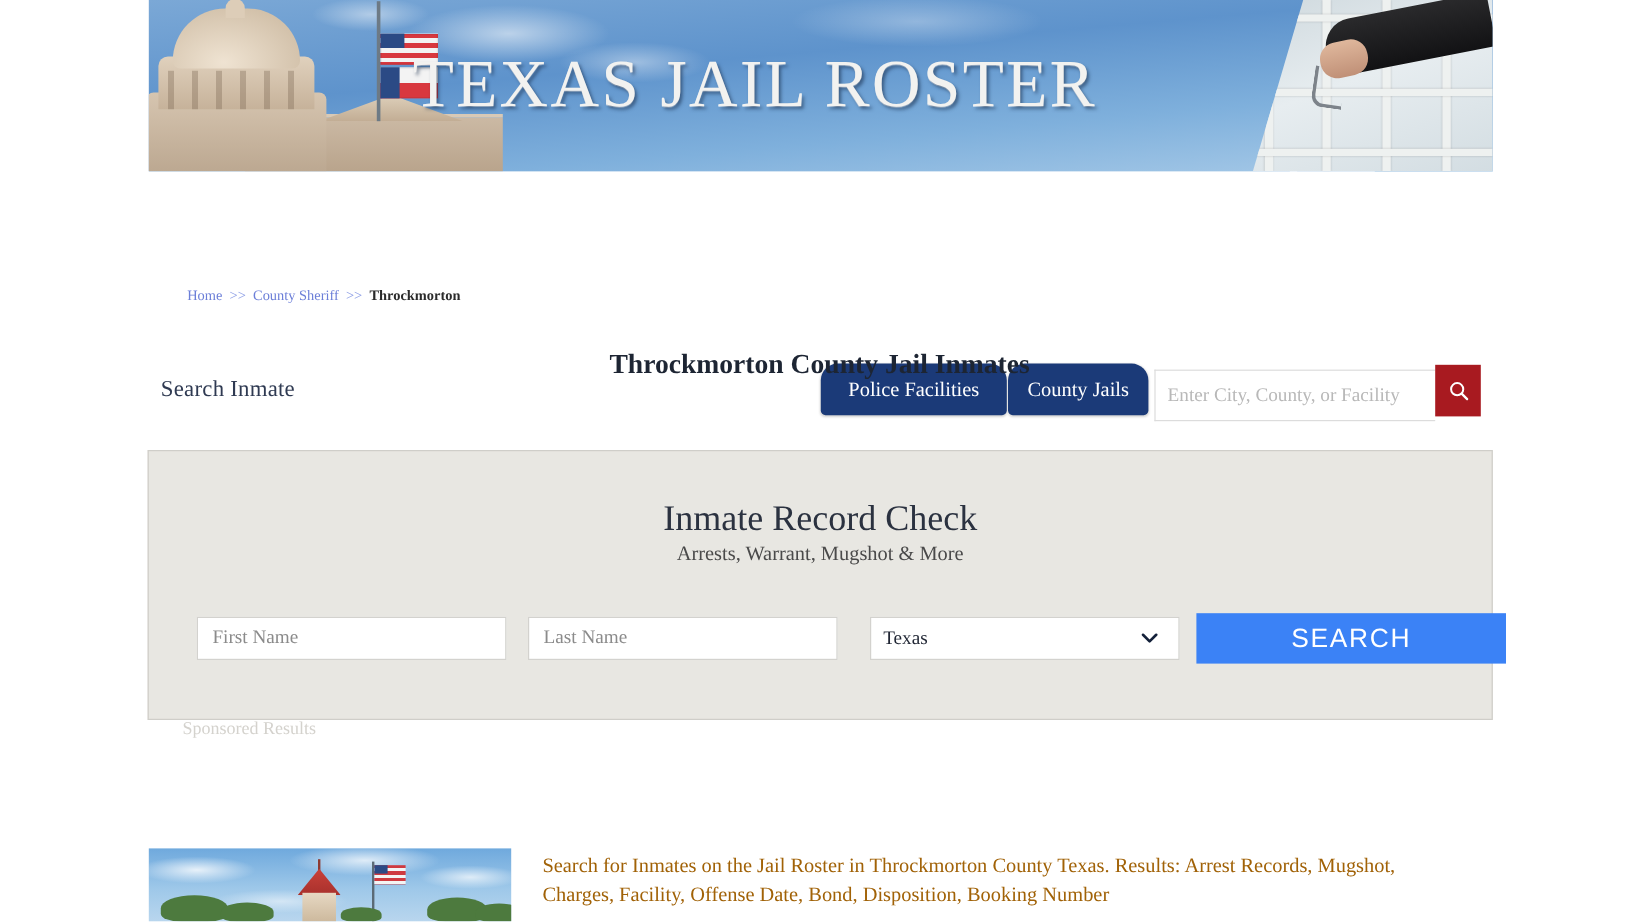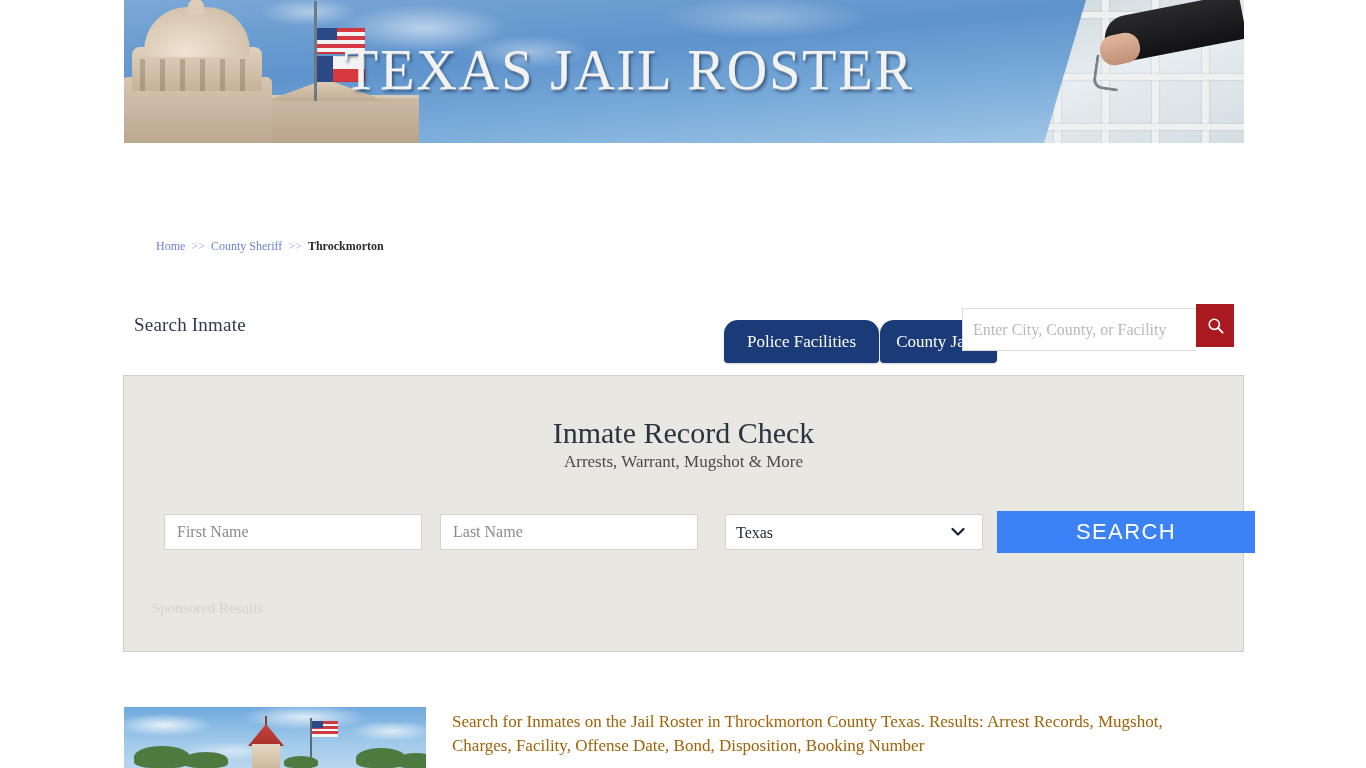--- a/index.html
+++ b/index.html
@@ -128,29 +128,28 @@
   }
 
   
   .navbar { position:absolute; left:0; top:143px; width:1081px; height:78px; background:#fff; }
   .brand {
     position:absolute; left:134px; top:171px;
     font-size: 19px; color:#2f3a52; letter-spacing:.2px;
   }
   .tabs { position:absolute; left:684px; top:160px; height:43px; }
   .tab {
-    position:absolute; top:17px; height:43px;
+    position:absolute; top:0; height:43px;
     background:#1b3a78;
     color:#ffffff;
     font-size:17px;
     border-radius: 14px 14px 4px 4px;
     display:flex; align-items:center; justify-content:center;
     cursor:pointer;
     box-shadow: 0 1px 2px rgba(0,0,0,.18);
-    margin-left: 40px;
   }
   .tab.t1 { left:0; width:155px; }
   .tab.t2 { left:156px; width:117px; }
   .search-wrap { position:absolute; left:962px; top:161px; width:272px; height:43px; }
   .search-input {
     position:absolute; left:0; top:4px; width:234px; height:43px;
     border:1px solid #dcdcdc; border-right:none; background:#fff;
     font-family:"Liberation Serif","DejaVu Serif",serif;
     font-size:16px; color:#3a3a3a; padding: 0 10px;
     outline:none;
@@ -172,21 +171,21 @@
   .breadcrumb .cur { color:#2b2b2b; font-weight:bold; }
 
   
   .page-title {
     position:absolute; left:0; right:0; top:291px;
     text-align:center; font-size:23px; font-weight:bold; color:#1d2533;
   }
 
   
   .panel {
-    position:absolute; left:123px; top:375px; width:1121px; height:277px;
+    position:absolute; left:123px; top:375px; width:1121px; height:225px;
     background:#e8e7e2; border:1px solid #cfcec9;
   }
   .panel-title {
     position:absolute; left:0; right:0; top:40px;
     text-align:center; font-size:30px; color:#2b3240;
   }
   .panel-sub {
     position:absolute; left:0; right:0; top:76px;
     text-align:center; font-size:17px; color:#4a4a4a;
   }
@@ -325,20 +324,21 @@
           <line x1="15.2" y1="15.2" x2="21" y2="21" stroke="#ffffff" stroke-width="2.4" stroke-linecap="round"></line>
         </svg>
       </button>
     </div>
   </div>
 
   <div class="breadcrumb">
     <a>Home</a><span class="sep">&gt;&gt;</span><a>County Sheriff</a><span class="sep">&gt;&gt;</span><span class="cur">Throckmorton</span>
   </div>
 
+  <div class="page-title">Throckmorton County Jail Inmates</div>
 
   <div class="panel">
     <div class="panel-title">Inmate Record Check</div>
     <div class="panel-sub">Arrests, Warrant, Mugshot &amp; More</div>
 
     <div class="form-row">
       <input class="fld first" type="text" placeholder="First Name" style="">
       <input class="fld last" type="text" placeholder="Last Name" style="">
       <select class="sel">
         <option>Texas</option>

